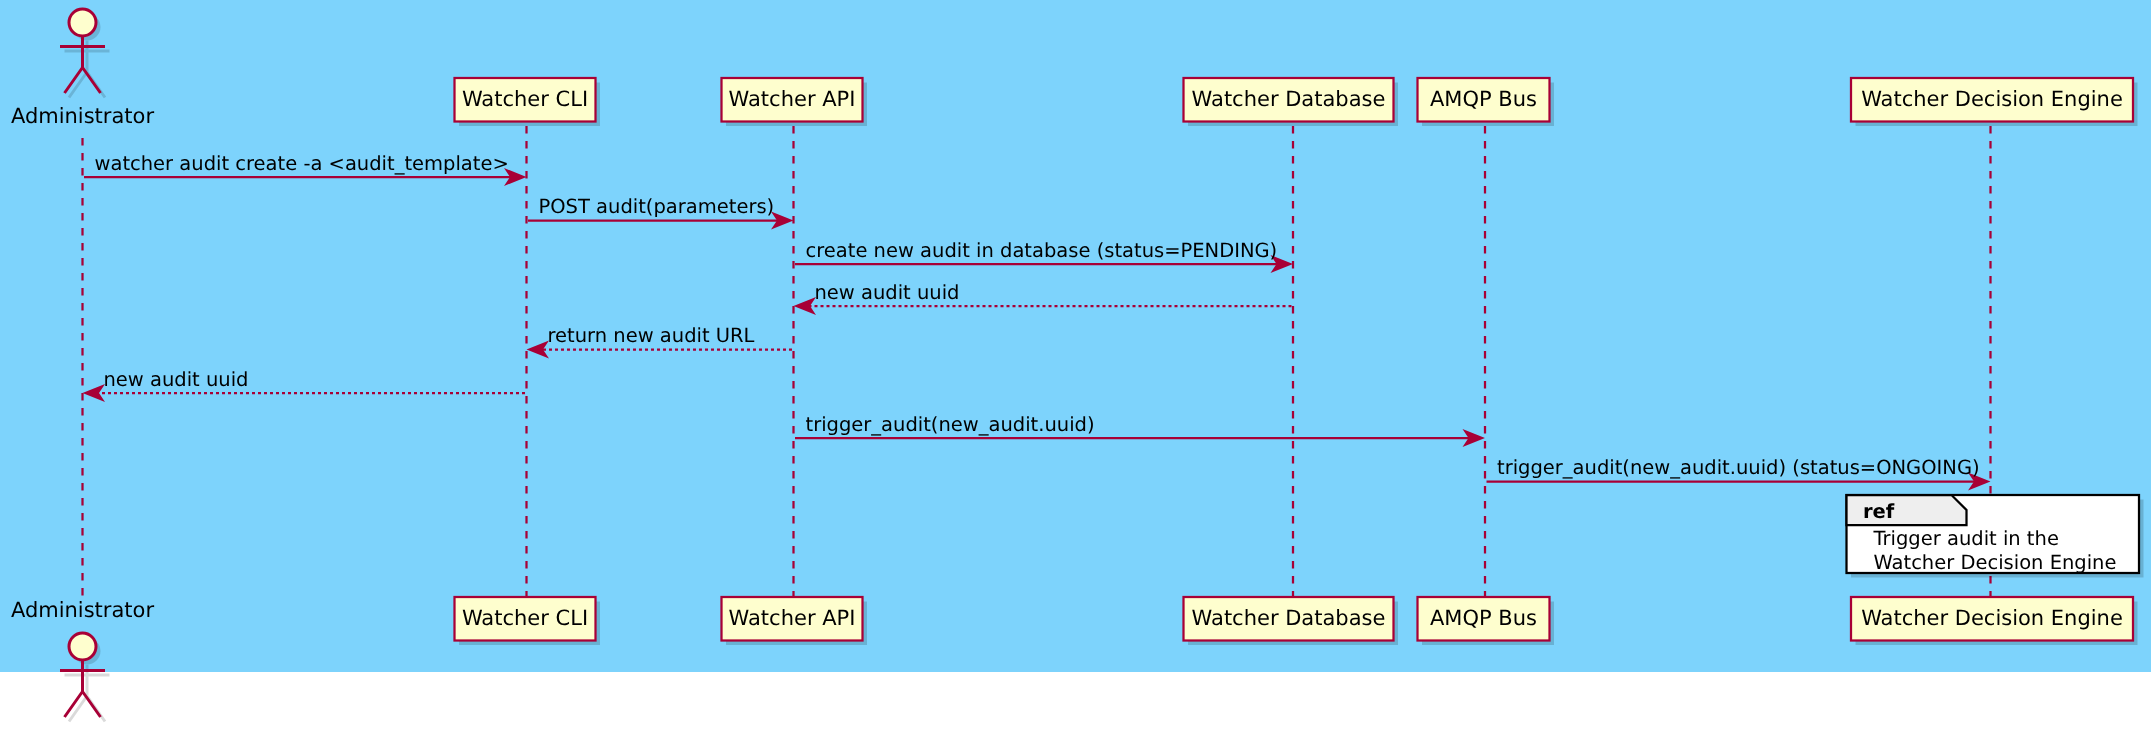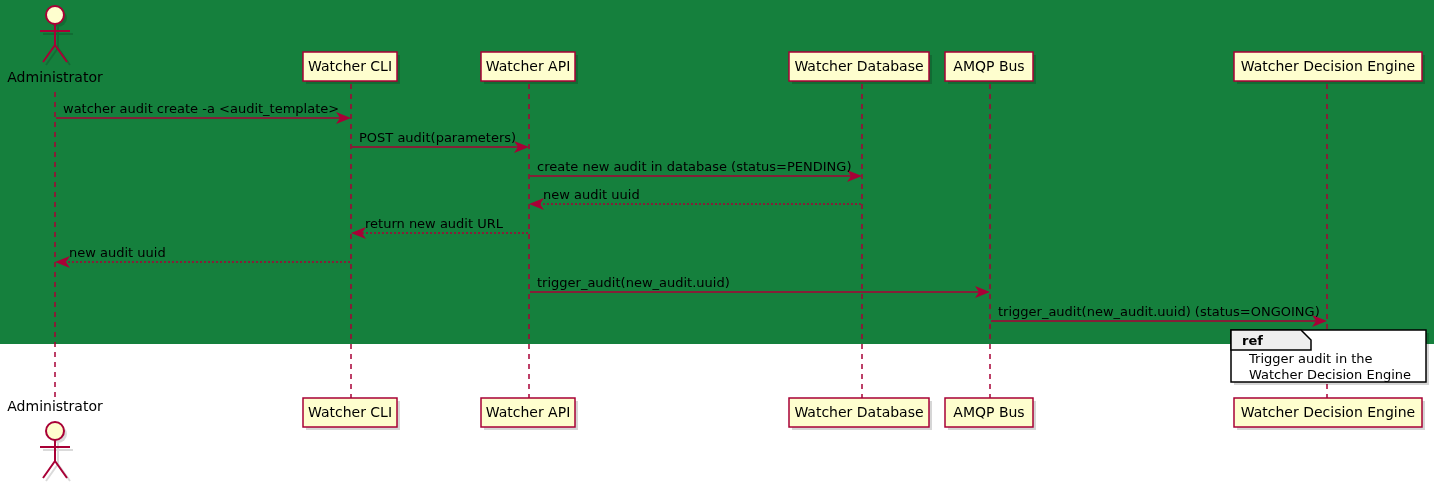--- a/index.html
+++ b/index.html
@@ -9,22 +9,22 @@
   }
   body {
     font-family: "DejaVu Sans", sans-serif;
     width: 1434px;
     height: 486px;
     overflow: hidden;
   }
   #canvas {
     position: relative;
     width: 1434px;
-    height: 344px;
-    background: #15803d;
+    height: 448px;
+    background: #7dd3fc;
   }
   svg.diagram {
     position: absolute;
     top: 0;
     left: 0;
     width: 1434px;
     height: 486px;
   }
   .pbox-rect {
     fill: #FEFECE;

